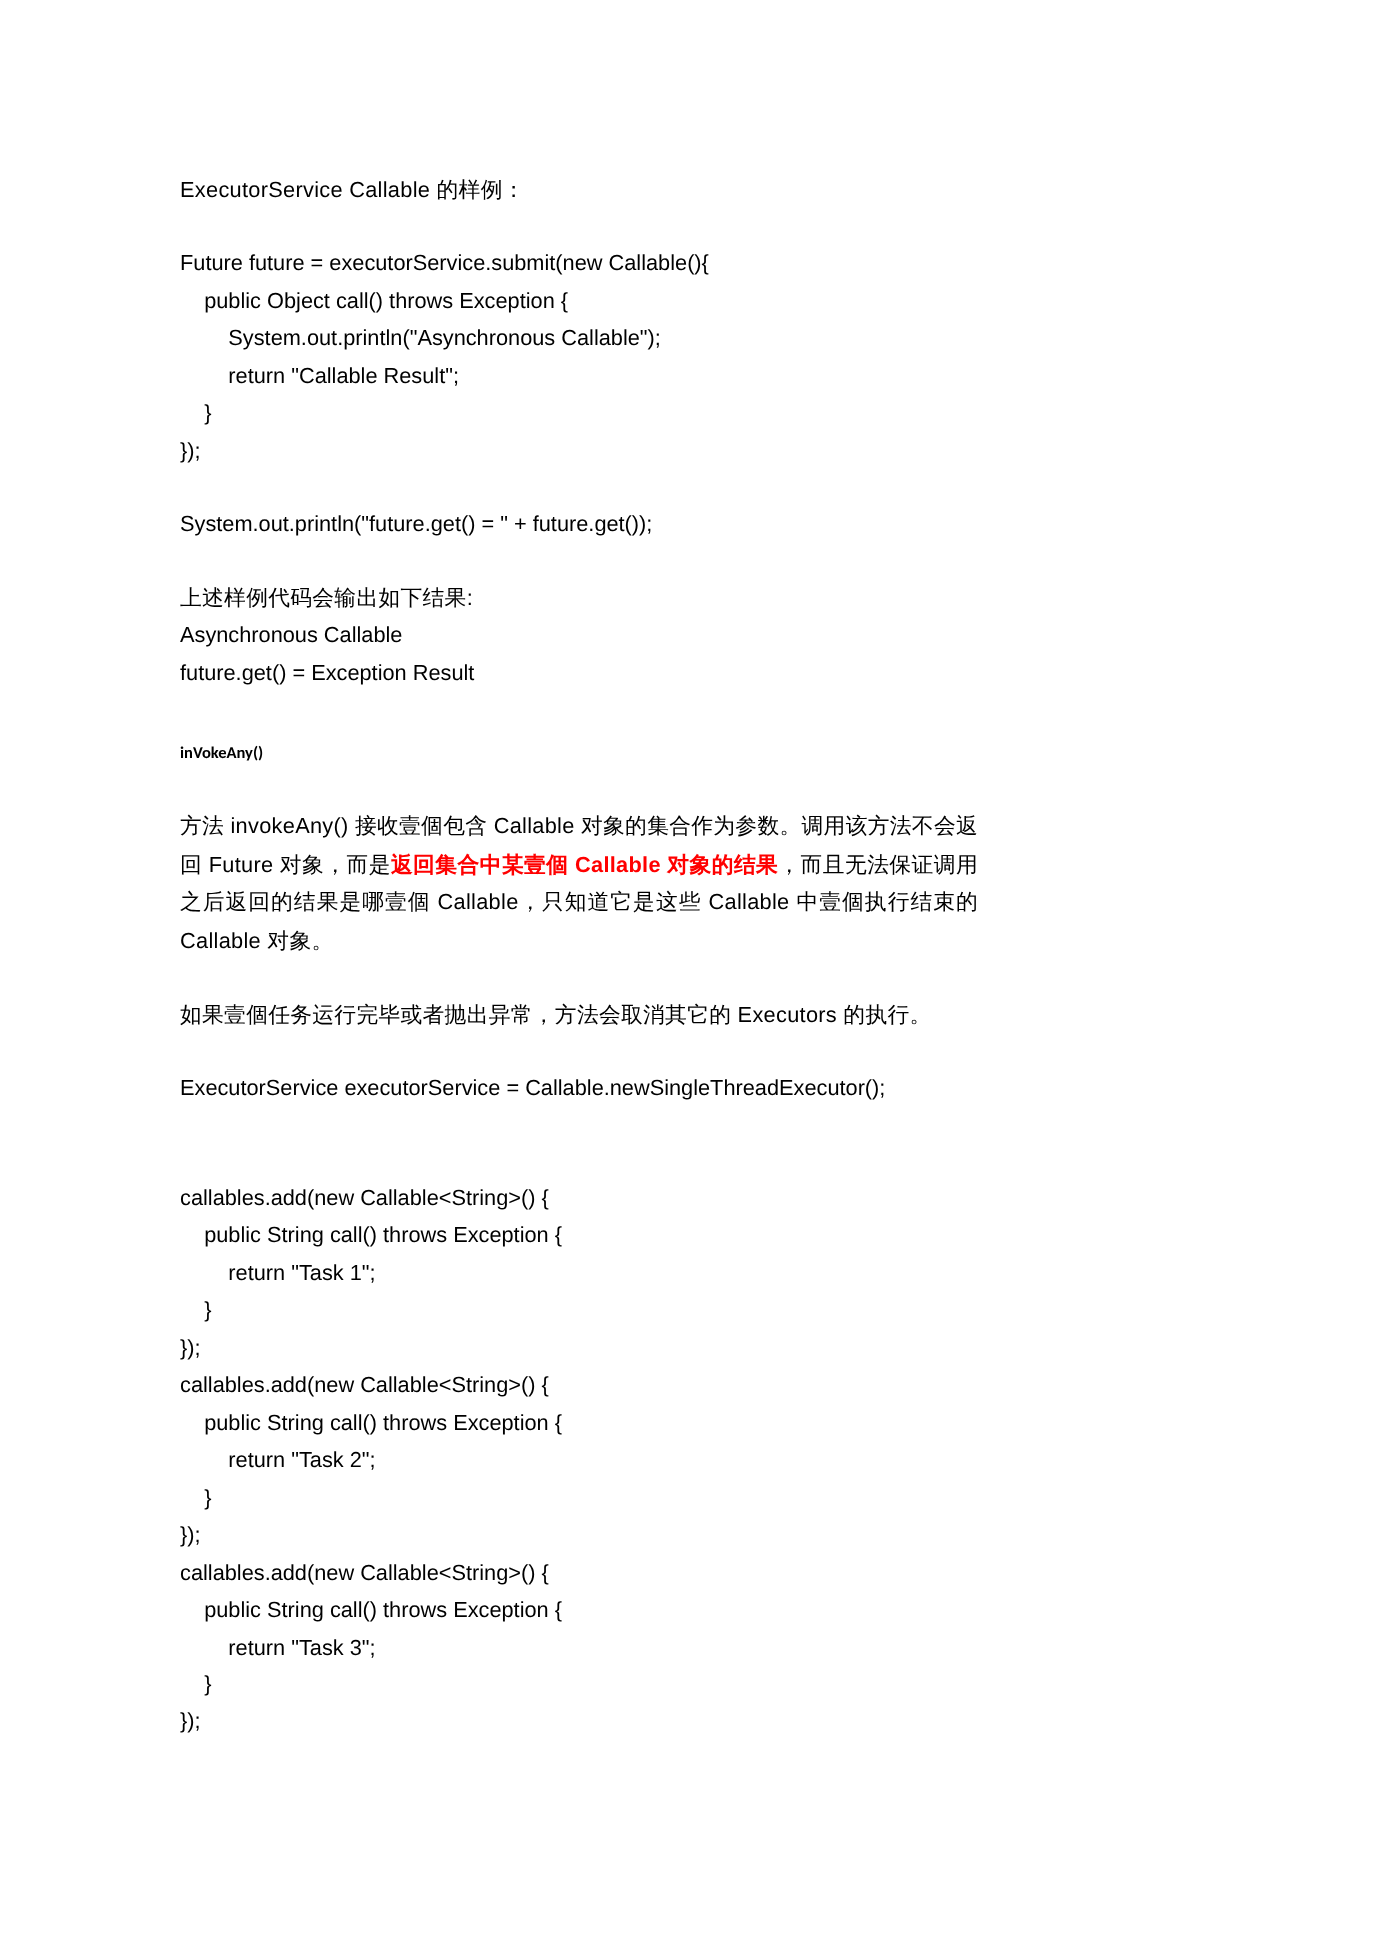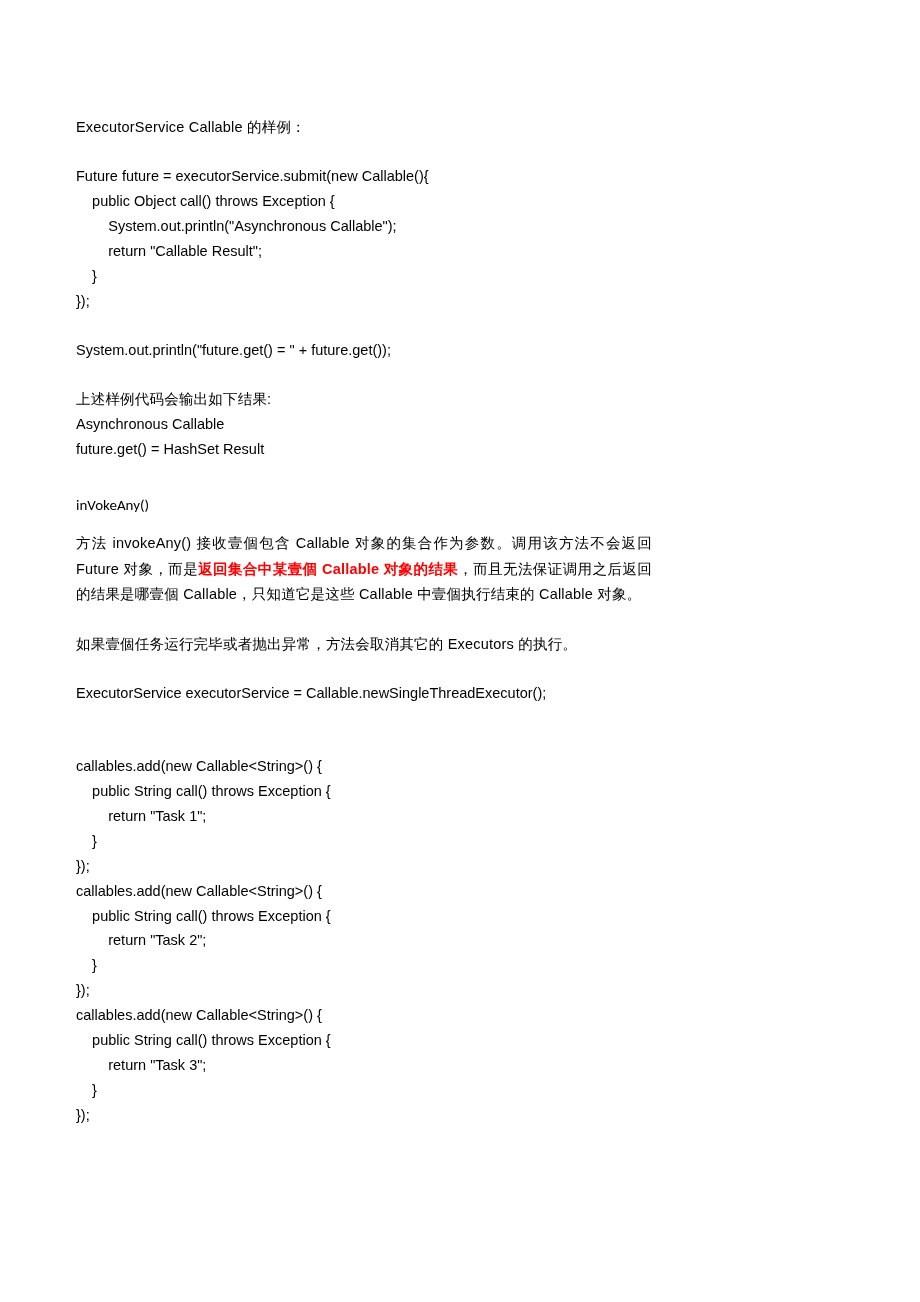--- a/index.html
+++ b/index.html
@@ -5,39 +5,39 @@
   body {
     margin: 0;
     padding: 0;
     background: #ffffff;
     font-family: "Calibri", "Microsoft YaHei", "SimSun", sans-serif;
   }
   .page {
     width: 772px;
     height: 1302px;
     box-sizing: border-box;
-    padding: 115px 120px 100px 76px;
+    padding: 115px 120px 100px 120px;
     color: #000;
     font-size: 14.5px;
     line-height: 1.75;
   }
   .cn {
     font-family: "Microsoft YaHei", "SimSun", sans-serif;
   }
   .mono {
     font-family: Liberation Sans, sans-serif;
     font-size: 14.5px;
     line-height: 1.72;
     white-space: pre;
   }
   .heading {
-    font-weight: normal;
-    font-size: 15px;
+    font-weight: bold;
+    font-size: 11px;
     margin-top: 30px;
-    margin-bottom: 13px;
+    margin-bottom: 28px;
     font-family: "Calibri", "Microsoft YaHei", sans-serif;
   }
   .para {
     margin: 0;
     text-align: justify;
     letter-spacing: 0.2px;
   }
   .spacer {
     height: 24px;
   }
@@ -63,21 +63,21 @@
 });</div>
 
   <div class="spacer"></div>
 
   <div class="mono">System.out.println("future.get() = " + future.get());</div>
 
   <div class="spacer"></div>
 
   <p class="para cn">上述样例代码会输出如下结果:</p>
   <div class="mono">Asynchronous Callable
-future.get() = HashSet Result</div>
+future.get() = Exception Result</div>
 
   <div class="heading">inVokeAny()</div>
 
   <p class="para cn">
     <span>方法 invokeAny() 接收壹個包含 Callable 对象的集合作为参数。调用该方法不会返回 Future 对象，而是</span><span class="redbold">返回集合中某壹個 Callable 对象的结果</span><span>，而且无法保证调用之后返回的结果是哪壹個 Callable，只知道它是这些 Callable 中壹個执行结束的 Callable 对象。</span>
   </p>
 
   <div class="spacer"></div>
 
   <p class="para cn">如果壹個任务运行完毕或者抛出异常，方法会取消其它的 Executors 的执行。</p>

